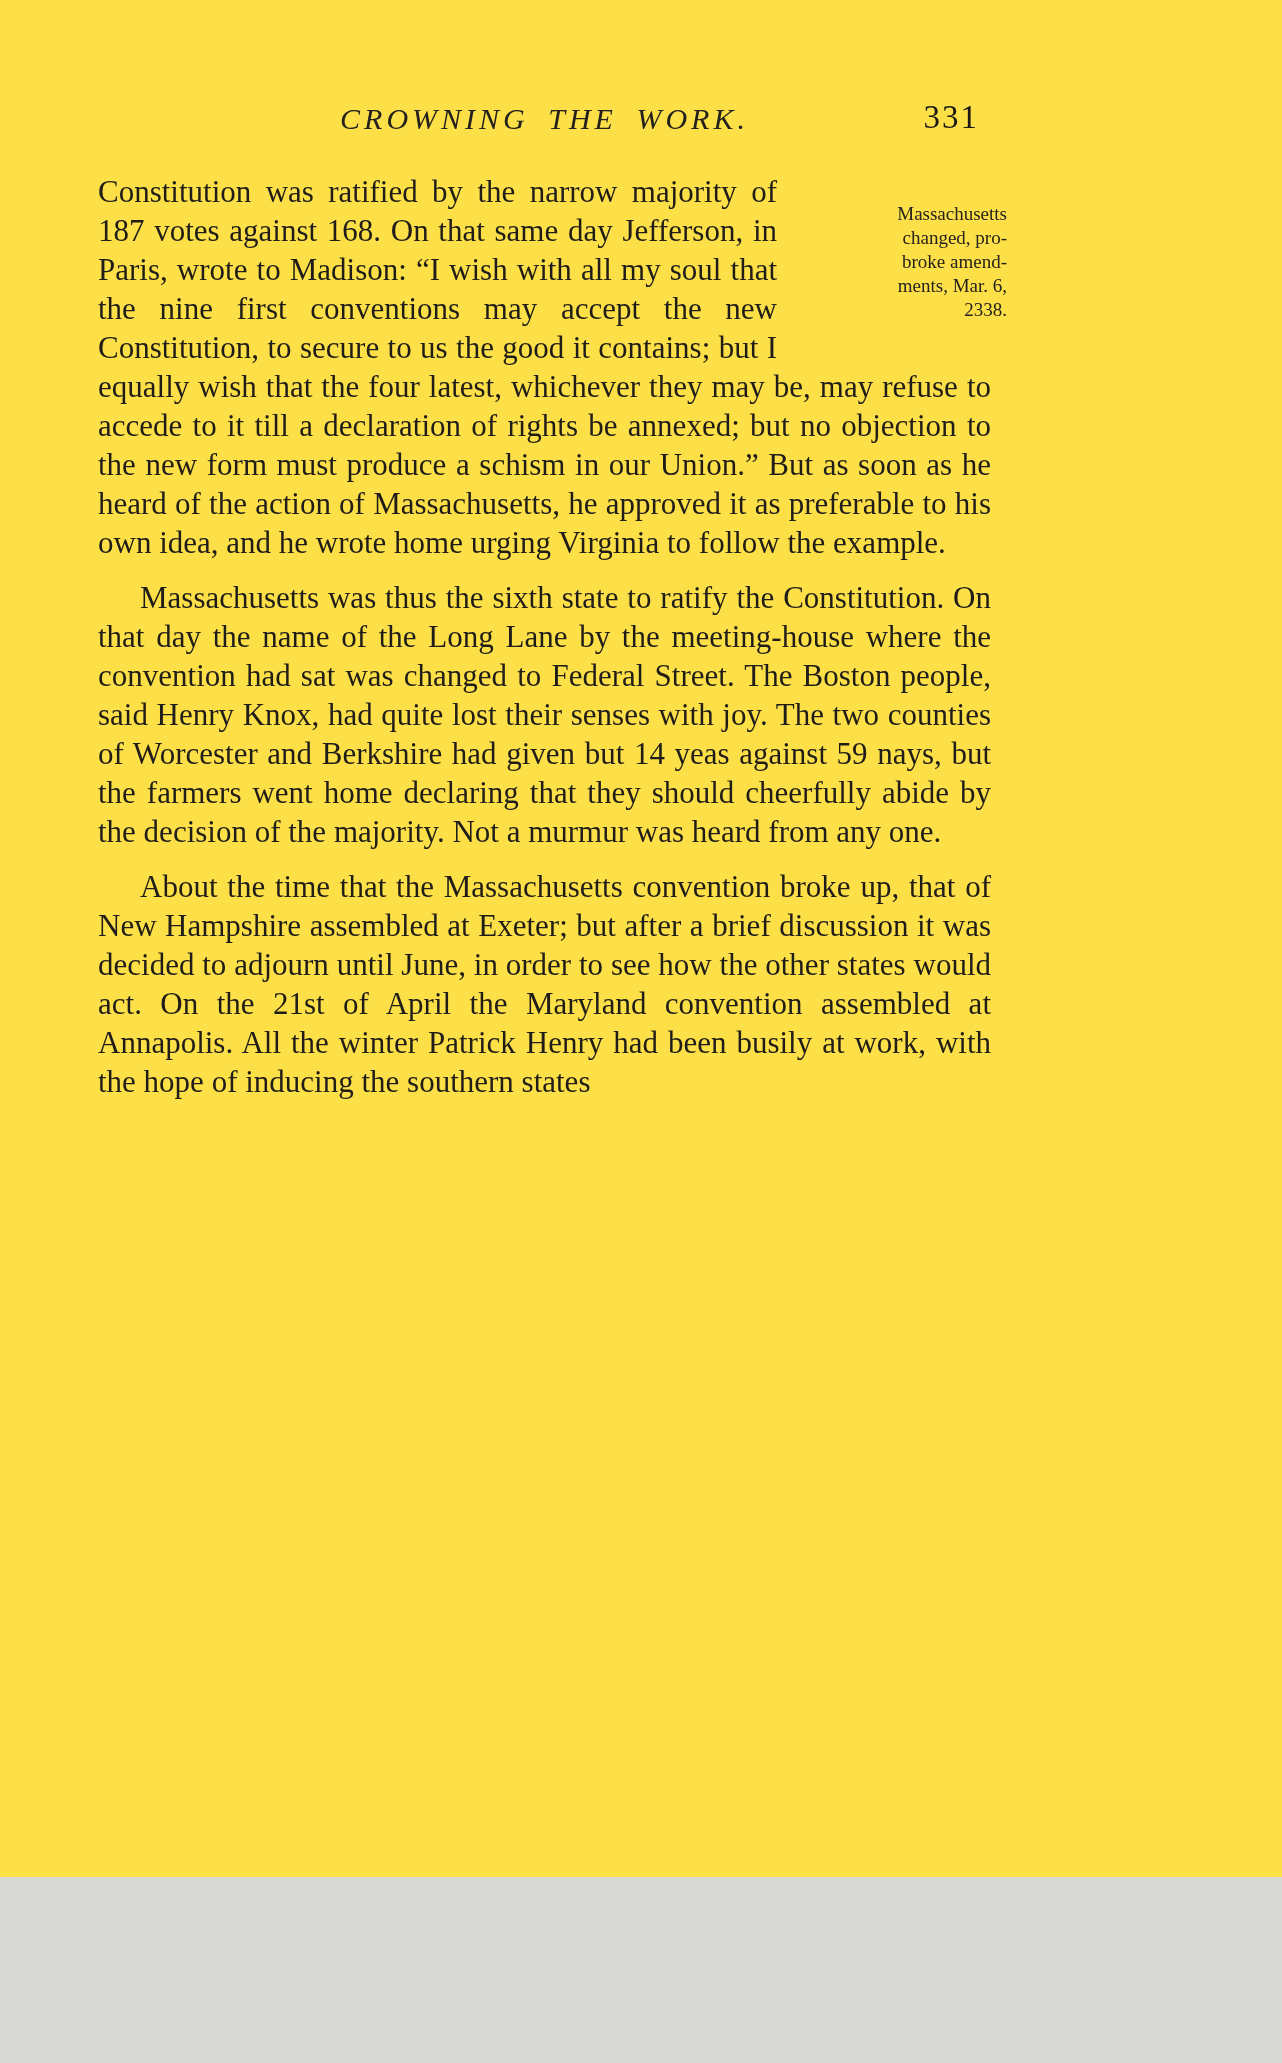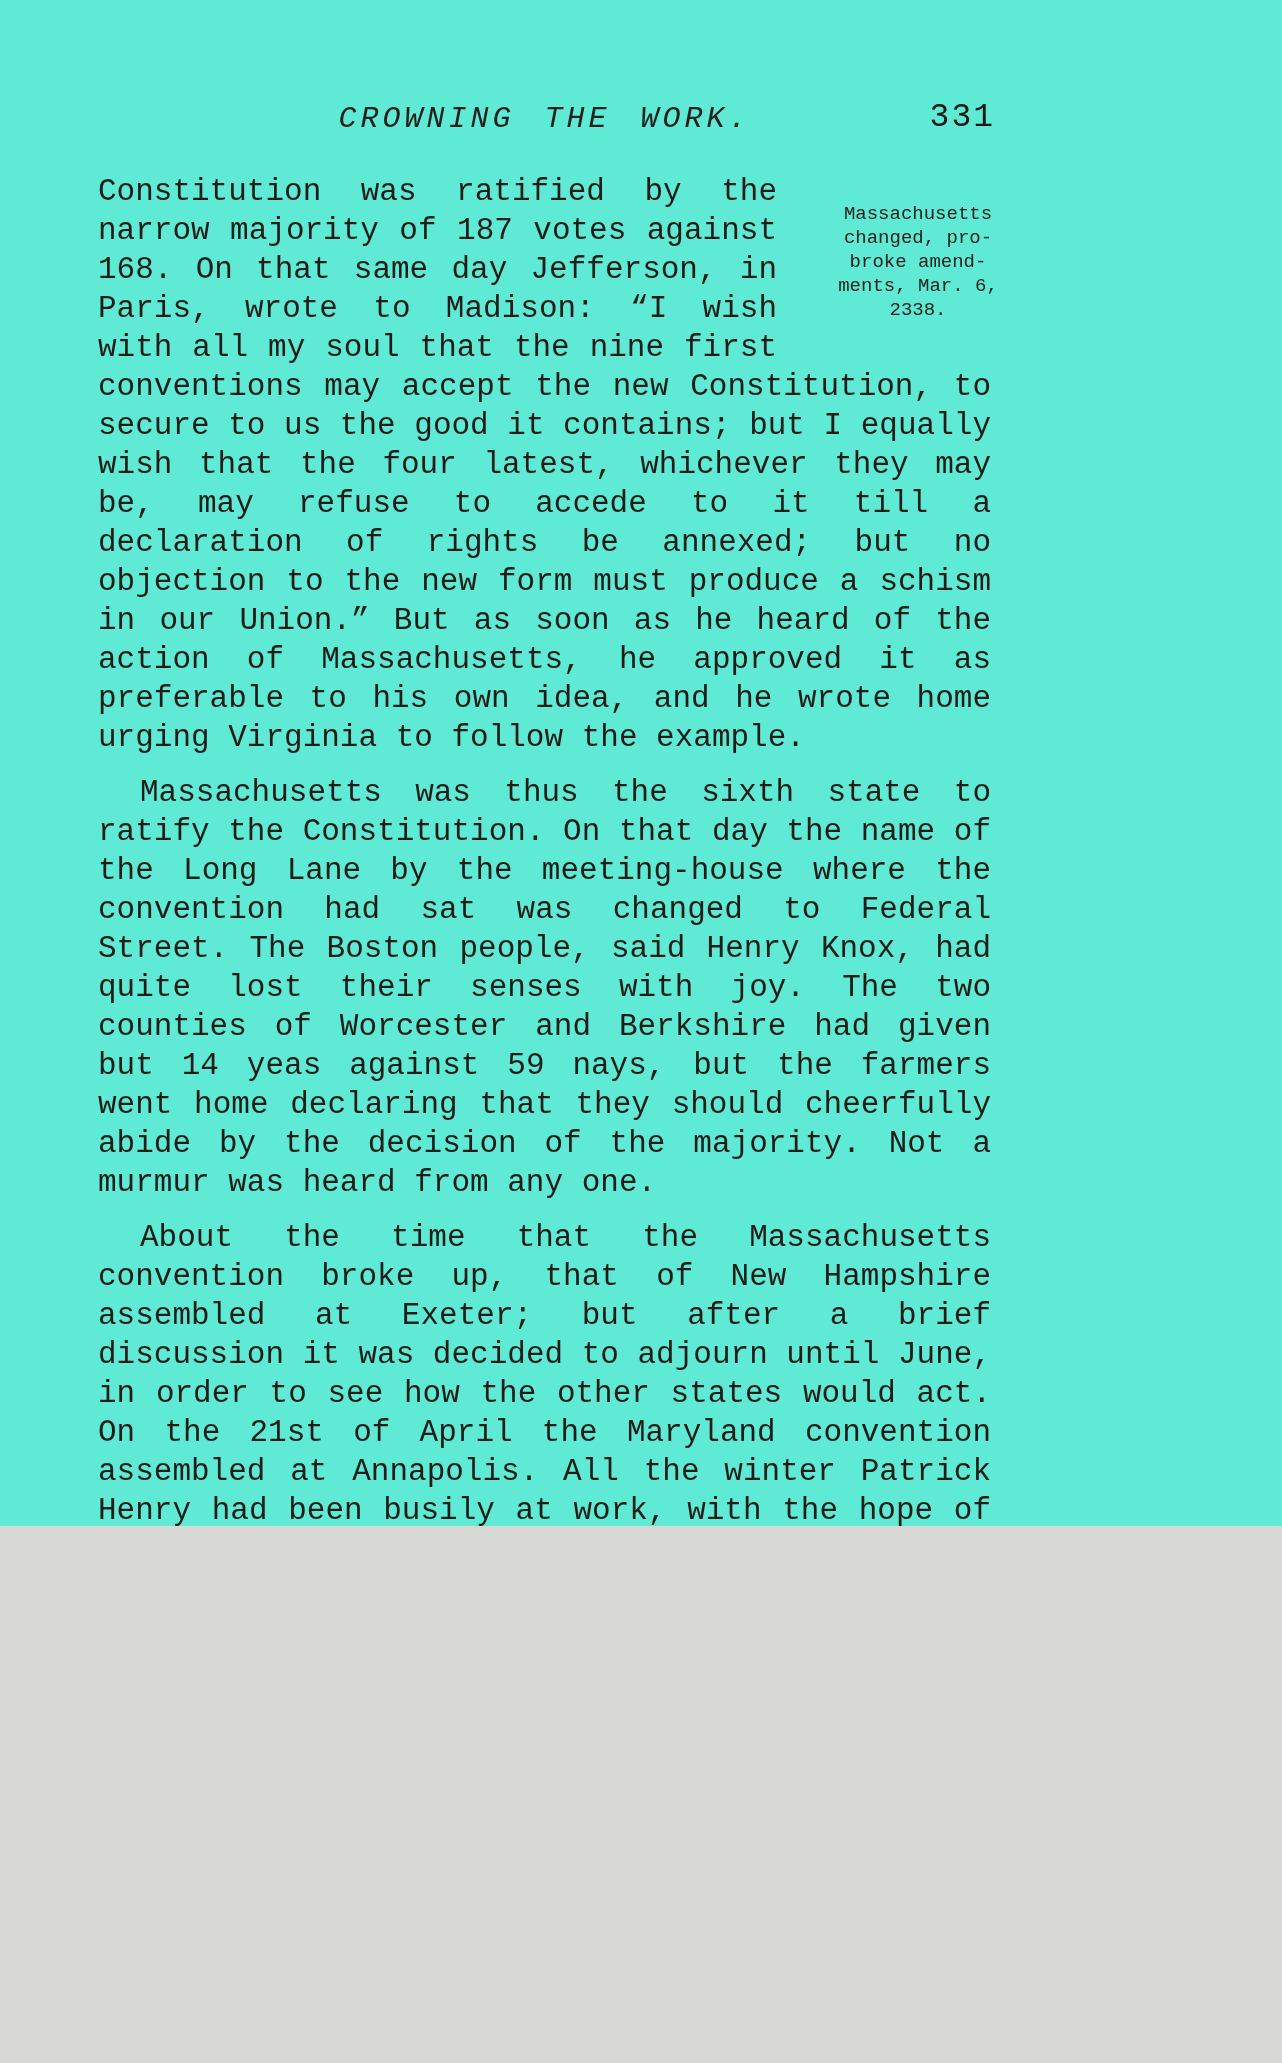--- a/index.html
+++ b/index.html
@@ -3,25 +3,25 @@
 <meta charset="utf-8">
 <style>
   html, body {
     margin: 0;
     padding: 0;
     background: #d8d8d4;
   }
   .page {
     position: relative;
     width: 1282px;
-    height: 1526px;
+    height: 1877px;
     margin: 0 auto;
-    background: #5eead4;
+    background: #fde047;
     color: #1f1c19;
-    font-family: Liberation Mono, monospace;
+    font-family: Liberation Serif, serif;
     overflow: hidden;
     box-sizing: border-box;
   }
   .page-header {
     position: absolute;
     top: 102px;
     left: 82px;
     width: 925px;
     height: 44px;
   }
@@ -29,21 +29,21 @@
     display: block;
     text-align: center;
     font-style: italic;
     font-size: 30px;
     letter-spacing: 4px;
     word-spacing: 8px;
     color: #23201d;
   }
   .page-number {
     position: absolute;
-    right: 12px;
+    right: 28px;
     top: -3px;
     font-style: normal;
     font-size: 33px;
     letter-spacing: 2px;
     color: #1b1815;
   }
   .text-block {
     position: absolute;
     top: 156px;
     left: 82px;
@@ -67,21 +67,21 @@
   }
   .sidenote {
     float: right;
     clear: right;
     width: 178px;
     margin-left: 52px;
     margin-bottom: 26px;
     padding-top: 6px;
     font-size: 19px;
     line-height: 24px;
-    text-align: center;
+    text-align: right;
     text-indent: 0;
     color: #26221e;
   }
   .sidenote-line {
     display: block;
     white-space: nowrap;
   }
 </style>
 </head>
 <body>

